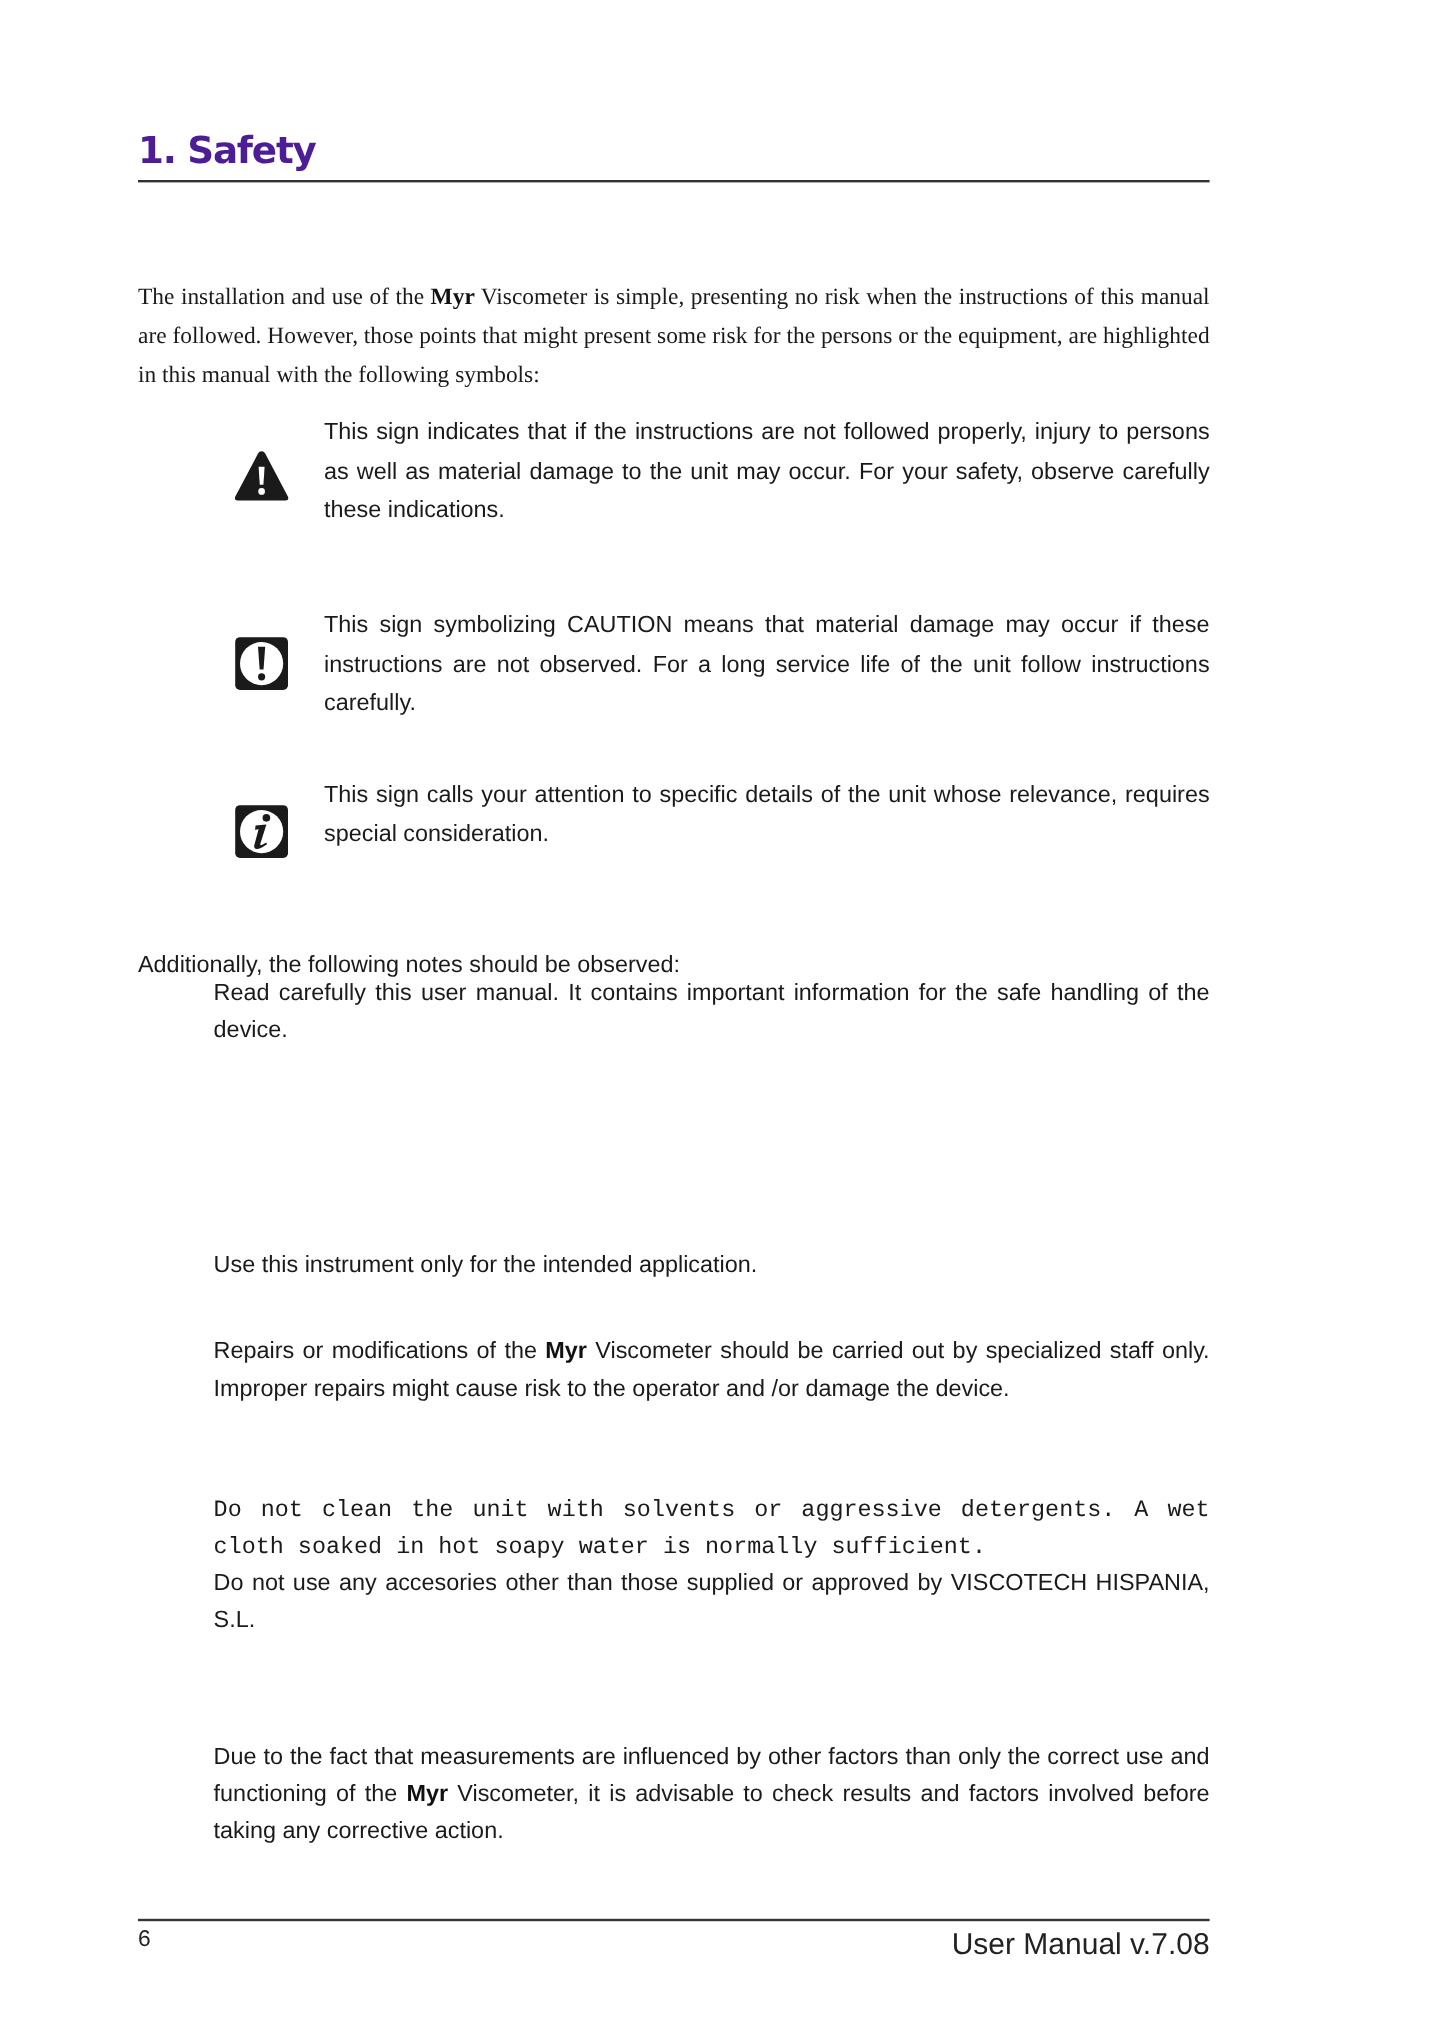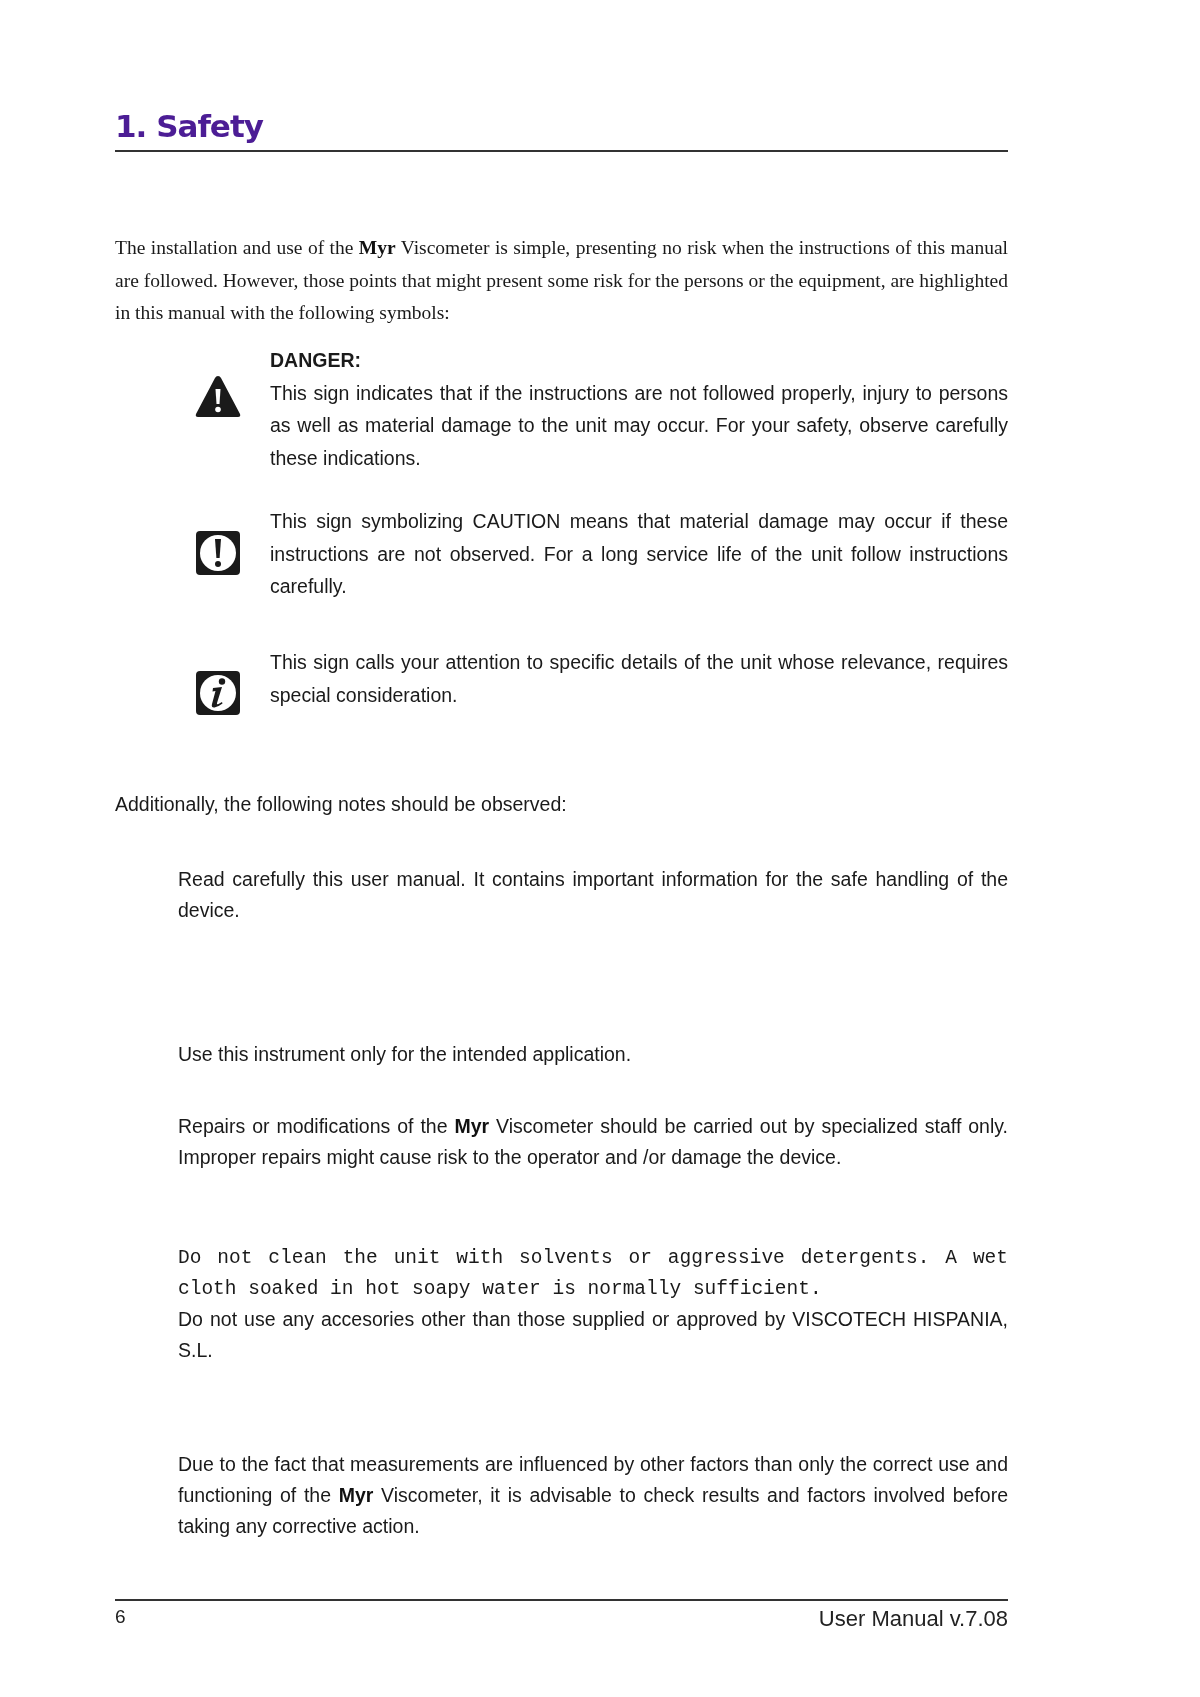--- a/index.html
+++ b/index.html
@@ -97,21 +97,21 @@
       position: absolute;
       left: 0;
       top: 1606px;
       font-size: 19px;
       color: #222;
     }
     .footer-version {
       position: absolute;
       right: 0;
       top: 1606px;
-      font-size: 22px;
+      font-size: 25px;
       color: #222;
     }
     b.brand { font-weight: bold; color: #111; }
   </style>
 </head>
 <body>
 
 <div class="page">
 
   <h1 class="title">1. Safety</h1>
@@ -123,21 +123,20 @@
 
   <div class="symbol-row" style="top:344px;">
     <span class="symbol-icon" style="top:28px;">
       <svg width="50" height="50" viewBox="0 0 50 50">
         <path d="M25 4 Q27 4 28 6 L47 42 Q48 45 45 45 L5 45 Q2 45 3 42 L22 6 Q23 4 25 4 Z" fill="#1a1a1a"></path>
         <path d="M22.5 17 L27.5 17 L26.5 32 L23.5 32 Z" fill="#ffffff"></path>
         <circle cx="25" cy="37.5" r="2.8" fill="#ffffff"></circle>
       </svg>
     </span>
     <div class="symbol-text body-text">
-      <span class="danger-label">DANGER:</span>
       <span>This sign indicates that if the instructions are not followed properly, injury to persons as well as material damage to the unit may occur. For your safety, observe carefully these indications.</span>
     </div>
   </div>
 
   <div class="symbol-row" style="top:505px;">
     <span class="symbol-icon" style="top:25px; left:80px;">
       <svg width="46" height="46" viewBox="0 0 46 46">
         <rect x="1" y="1" width="44" height="44" rx="4" fill="#1a1a1a"></rect>
         <circle cx="23" cy="23" r="18" fill="#ffffff"></circle>
         <path d="M20 9 L26 9 L24.6 28 L21.4 28 Z" fill="#1a1a1a"></path>
@@ -154,21 +153,21 @@
         <circle cx="23" cy="23" r="18" fill="#ffffff"></circle>
         <circle cx="27" cy="11.5" r="3.2" fill="#1a1a1a"></circle>
         <path d="M18 18 L27 17 L22 33 Q21.5 35 23.5 34 L27 32 L27.5 33.5 Q23 37 19.5 37.5 Q16 37.8 17 34 L20.5 21 L17.5 21.5 Z" fill="#1a1a1a"></path>
       </svg>
     </span>
     <div class="symbol-text body-text">This sign calls your attention to specific details of the unit whose relevance, requires special consideration.</div>
   </div>
 
   <p class="body-text additional" style="margin:0;">Additionally, the following notes should be observed:</p>
 
-  <p class="body-text note" style="top:864px; margin:0; line-height:31px;">Read carefully this user manual. It contains important information for the safe handling of the device.</p>
+  <p class="body-text note" style="top:812px; margin:0; line-height:31px;">Read carefully this user manual. It contains important information for the safe handling of the device.</p>
 
 
   <p class="body-text note" style="top:1111px; margin:0; line-height:31px;">
     <span>Repairs or modifications of the </span><b class="brand">Myr</b><span> Viscometer should be carried out by specialized staff only. Improper repairs might cause risk to the operator and /or damage the device.</span>
   </p>
 
   <p class="body-text note" style="top:1039px; margin:0; line-height:31px;">Use this instrument only for the intended application.</p>
 
   <p class="body-text note" style="top:1243px; margin:0; line-height:31px;font-family:Liberation Mono, monospace;">Do not clean the unit with solvents or aggressive detergents. A wet cloth soaked in hot soapy water is normally sufficient.</p>
 

